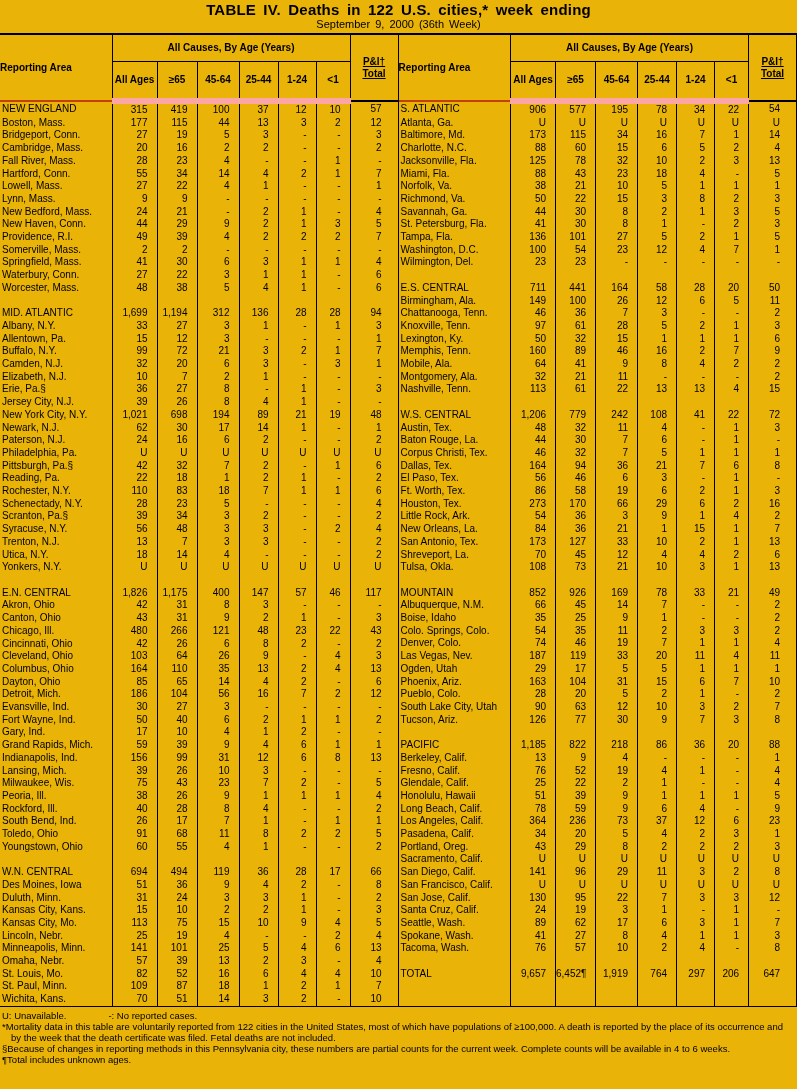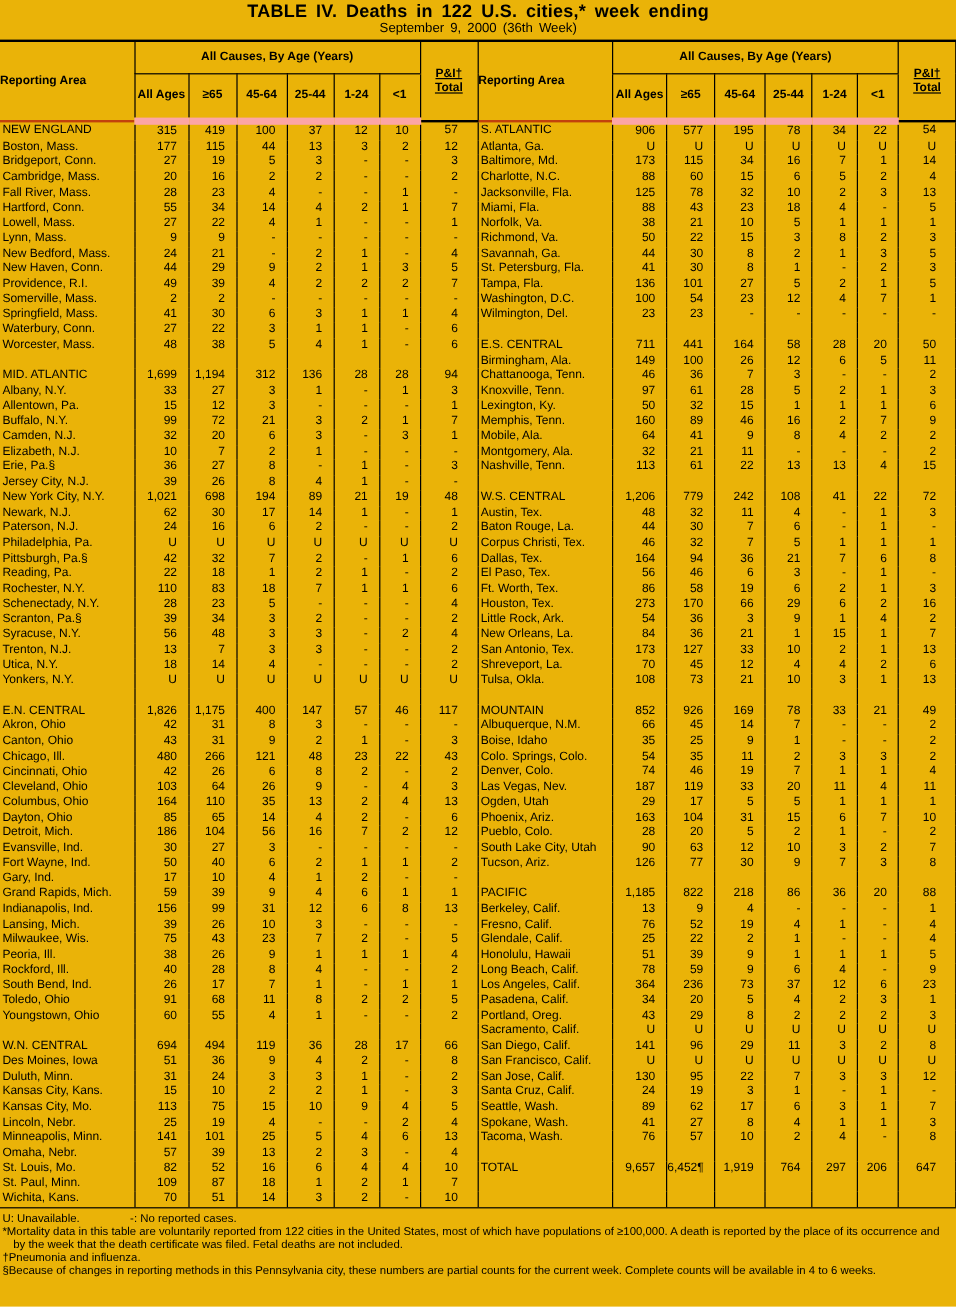--- a/index.html
+++ b/index.html
@@ -1525,17 +1525,17 @@
         </tbody>
     </table>
 
   </div>
 
   <div class="footnotes">
     <div class="fn-line">
       <span>U: Unavailable.</span><span class="fn-gap"></span><span>-: No reported cases.</span>
     </div>
     <div class="fn">*Mortality data in this table are voluntarily reported from 122 cities in the United States, most of which have populations of ≥100,000. A death is reported by the place of its occurrence and by the week that the death certificate was filed. Fetal deaths are not included.</div>
-    <div class="fn">†Pneumonia and influenza.</div>
     <div class="fn">§Because of changes in reporting methods in this Pennsylvania city, these numbers are partial counts for the current week. Complete counts will be available in 4 to 6 weeks.</div>
+    <div class="fn">¶Total includes unknown ages.</div>
   </div>
 
 </div>
 
 </body></html>

